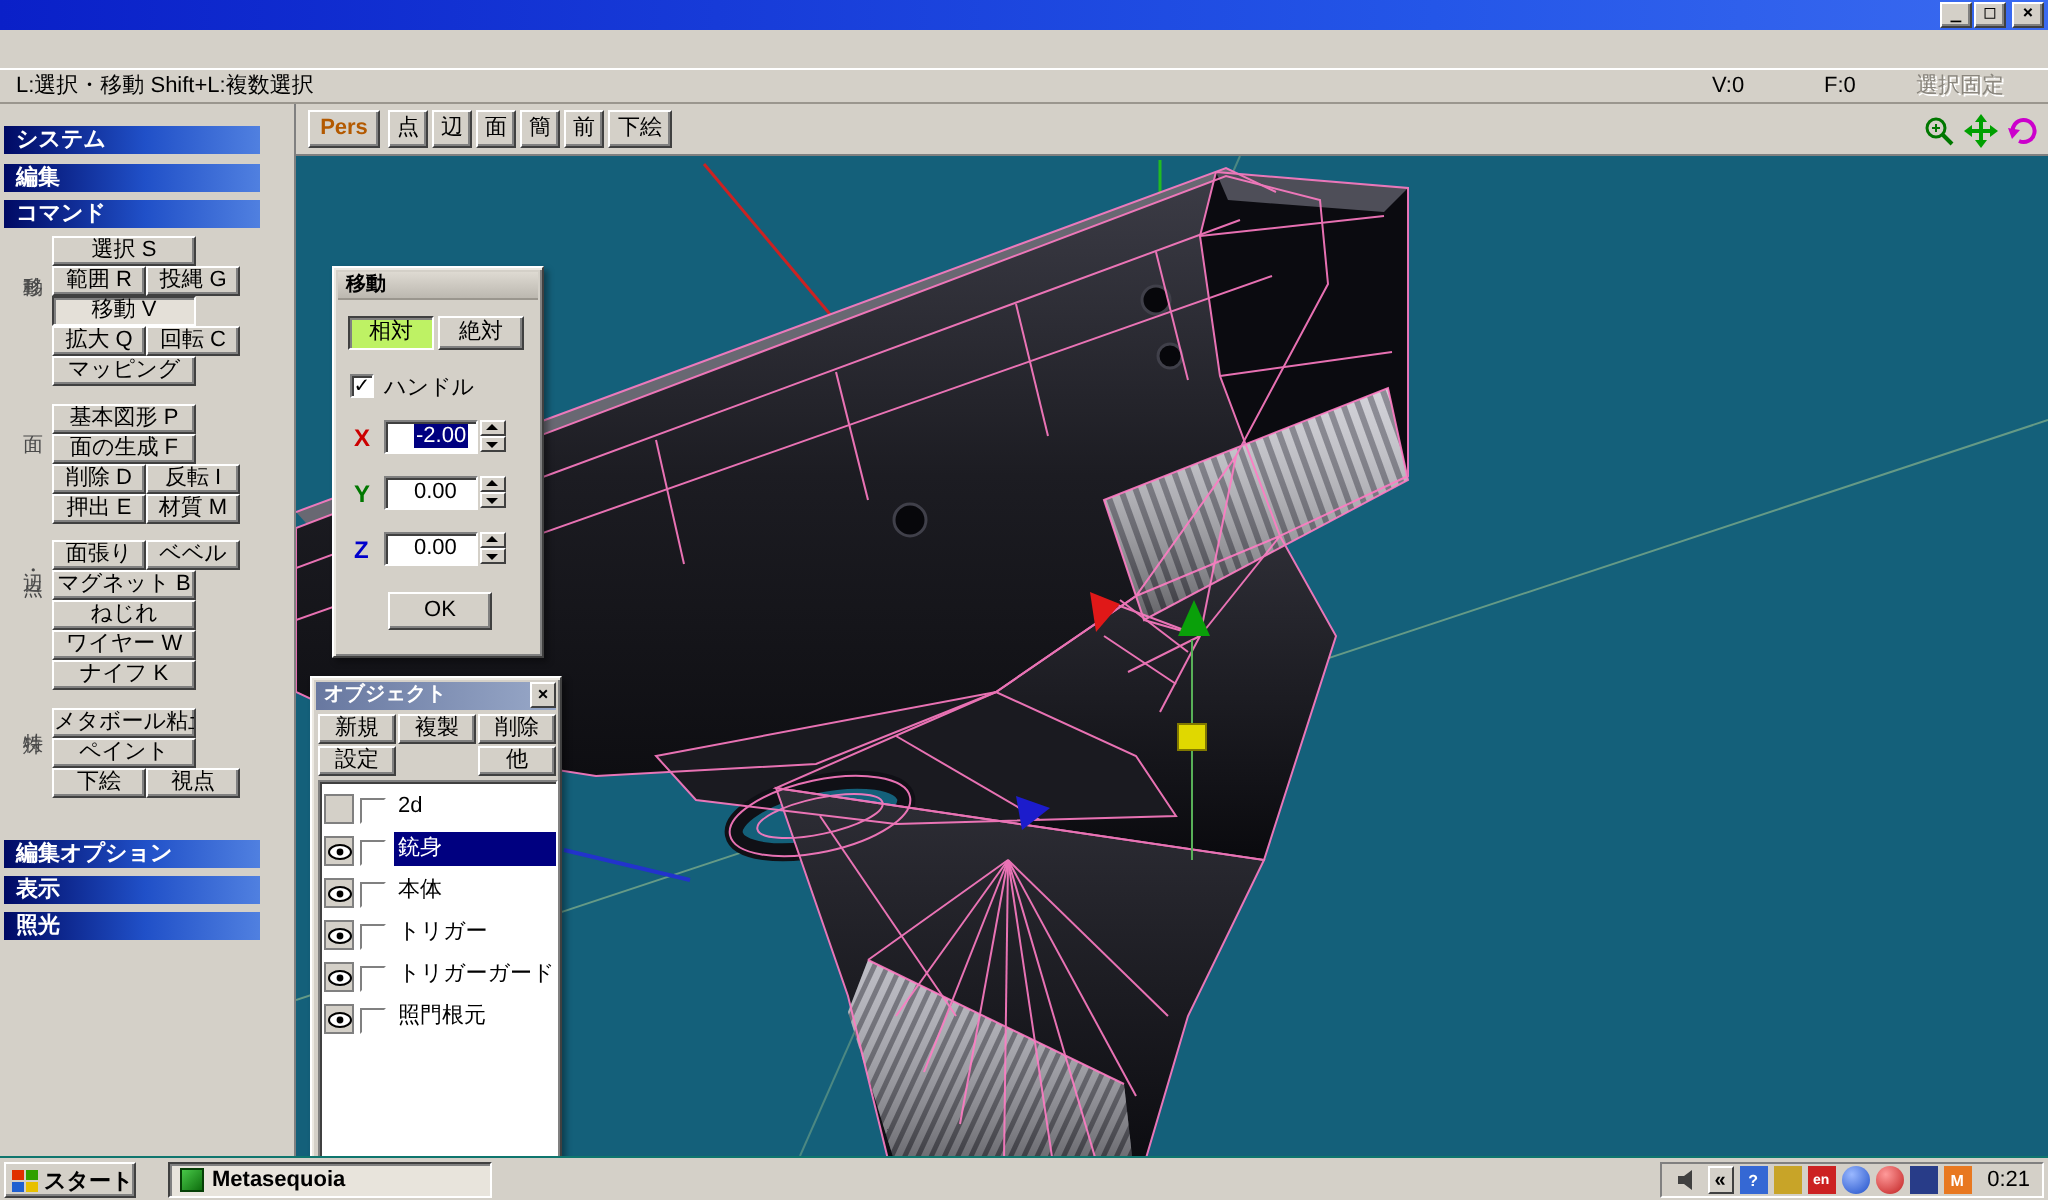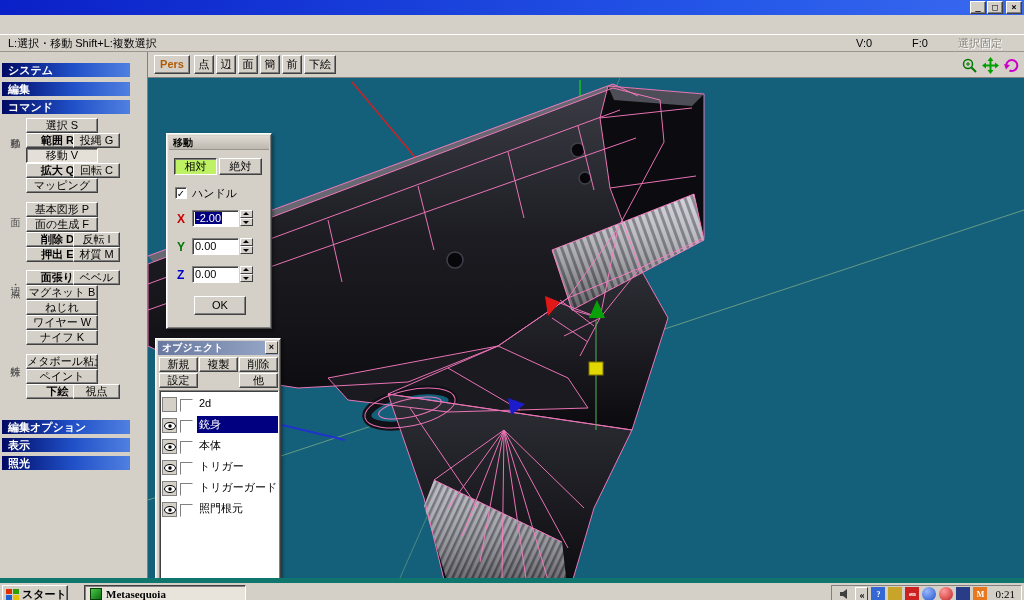--- a/index.html
+++ b/index.html
@@ -33,21 +33,21 @@
   .sidebar { position:absolute; left:0; top:52px; width:148px; height:526px; background:#d4d0c8;
              border-right:1px solid #808080; }
   .side-header { position:absolute; left:2px; width:128px; height:14px;
                  background:linear-gradient(90deg,#000a64,#2050c8 55%,#5080e0);
                  color:#fff; font-weight:bold; font-size:11px; line-height:14px; padding-left:6px; }
   .sbtn { position:absolute; height:15px; background:#d4d0c8; border:1px solid;
           border-color:#fff #404040 #404040 #fff; box-shadow:inset -1px -1px 0 #808080;
           font-size:11px; line-height:12px; text-align:center; overflow:hidden; white-space:nowrap; }
   .sbtn.active { border-color:#404040 #fff #fff #404040; box-shadow:inset 1px 1px 0 #808080; background:#e4e0d8; }
   .b-full { left:26px; width:72px; }
-  .b-l { left:26px; width:63px;font-weight:bold; }
+  .b-l { left:26px; width:47px; }
   .b-r { left:73px; width:47px; }
   .vlabel { position:absolute; left:8px; writing-mode:vertical-rl; font-size:10px; color:#4a4a4a; letter-spacing:1px; }
 
   
   .vtoolbar { position:absolute; left:148px; top:52px; width:876px; height:26px; background:#d4d0c8;
               border-bottom:1px solid #808080; }
   .vtb { position:absolute; top:3px; height:19px; background:#d4d0c8; border:1px solid;
          border-color:#fff #404040 #404040 #fff; box-shadow:inset -1px -1px 0 #808080;
          font-size:11px; line-height:16px; text-align:center; }
   .vtb.pers { color:#b35900; font-weight:bold; }
@@ -71,21 +71,21 @@
           font-size:11px; line-height:14px; text-align:center; }
   .mbtn.pressed { border-color:#404040 #fff #fff #404040; box-shadow:inset 1px 1px 0 #808080; background:#bef264; }
   .chk { position:absolute; left:8px; top:53px; width:12px; height:12px; background:#fff;
          border:1px solid; border-color:#808080 #fff #fff #808080; box-shadow:inset 1px 1px 0 #404040;
          font-size:10px; line-height:11px; text-align:center; font-weight:bold; }
   .chk-label { position:absolute; left:25px; top:52px; }
   .axlab { position:absolute; left:10px; font-weight:bold; font-size:12px; }
   .axlab.x { color:#cc0000; } .axlab.y { color:#007700; } .axlab.z { color:#0000cc; }
   .axinput { position:absolute; left:25px; width:47px; height:17px; background:#fff; border:1px solid;
              border-color:#808080 #fff #fff #808080; box-shadow:inset 1px 1px 0 #404040;
-             font-size:11px; line-height:14px; padding-left:2px; overflow:hidden; }
+             font-size:11px; line-height:14px; padding-left:14px; overflow:hidden; }
   .axinput .sel { background:#000080; color:#fff; padding:0 1px; }
   .spinner { position:absolute; left:73px; width:13px; height:17px; }
   .sp { height:8px; background:#d4d0c8; border:1px solid; border-color:#fff #404040 #404040 #fff; position:relative; }
   .sp::after { content:""; position:absolute; left:2px; border:3px solid transparent; }
   .sp.up::after { top:1px; border-bottom-color:#000; border-top-width:0; }
   .sp.dn::after { top:2px; border-top-color:#000; border-bottom-width:0; }
   .okbtn { position:absolute; left:27px; top:162px; width:52px; height:19px; line-height:16px; }
 
   .obj-panel { left:155px; top:338px; width:126px; height:246px; }
   .obj-title { height:14px; margin:2px; background:linear-gradient(90deg,#6878a0,#98a8c8);
@@ -103,21 +103,21 @@
   .eyebox { width:15px; height:15px; margin-left:2px; background:#d4d0c8; border:1px solid #808080;
             display:flex; align-items:center; justify-content:center; flex:none; }
   .orow.no-eye .eyebox svg { visibility:hidden; }
   .chkbox2 { width:13px; height:13px; margin-left:3px; background:#fff; border:1px solid;
              border-color:#808080 #fff #fff #808080; flex:none; }
   .oname { margin-left:4px; flex:1; height:17px; line-height:16px; padding-left:2px; white-space:nowrap; overflow:hidden; }
   .orow.selected .oname { background:#000080; color:#fff; }
 
   
   .taskbar { position:absolute; left:0; top:578px; width:1024px; height:22px; background:#d4d0c8;
-             border-top:5px solid #0f766e; z-index:40;font-family:Liberation Serif, serif; }
+             border-top:1px solid #0f766e; z-index:40; }
   .start { position:absolute; left:2px; top:2px; width:66px; height:18px; background:#d4d0c8;
            border:1px solid; border-color:#fff #404040 #404040 #fff; box-shadow:inset -1px -1px 0 #808080;
            display:flex; align-items:center; gap:3px; padding-left:3px; font-weight:bold; }
   .winflag { width:13px; height:11px; display:grid; grid-template-columns:6px 6px; grid-template-rows:5px 5px; gap:1px; }
   .winflag span { display:block; }
   .taskbtn { position:absolute; left:84px; top:2px; width:162px; height:18px; background:#e8e4dc;
              border:1px solid; border-color:#404040 #fff #fff #404040; box-shadow:inset 1px 1px 0 #808080;
              display:flex; align-items:center; gap:4px; padding-left:5px; font-weight:bold; }
   .mq-icon { width:12px; height:12px; background:linear-gradient(135deg,#48c848,#0e6e0e); border:1px solid #064006; flex:none; }
   .tray { position:absolute; right:2px; top:2px; height:18px; border:1px solid;

